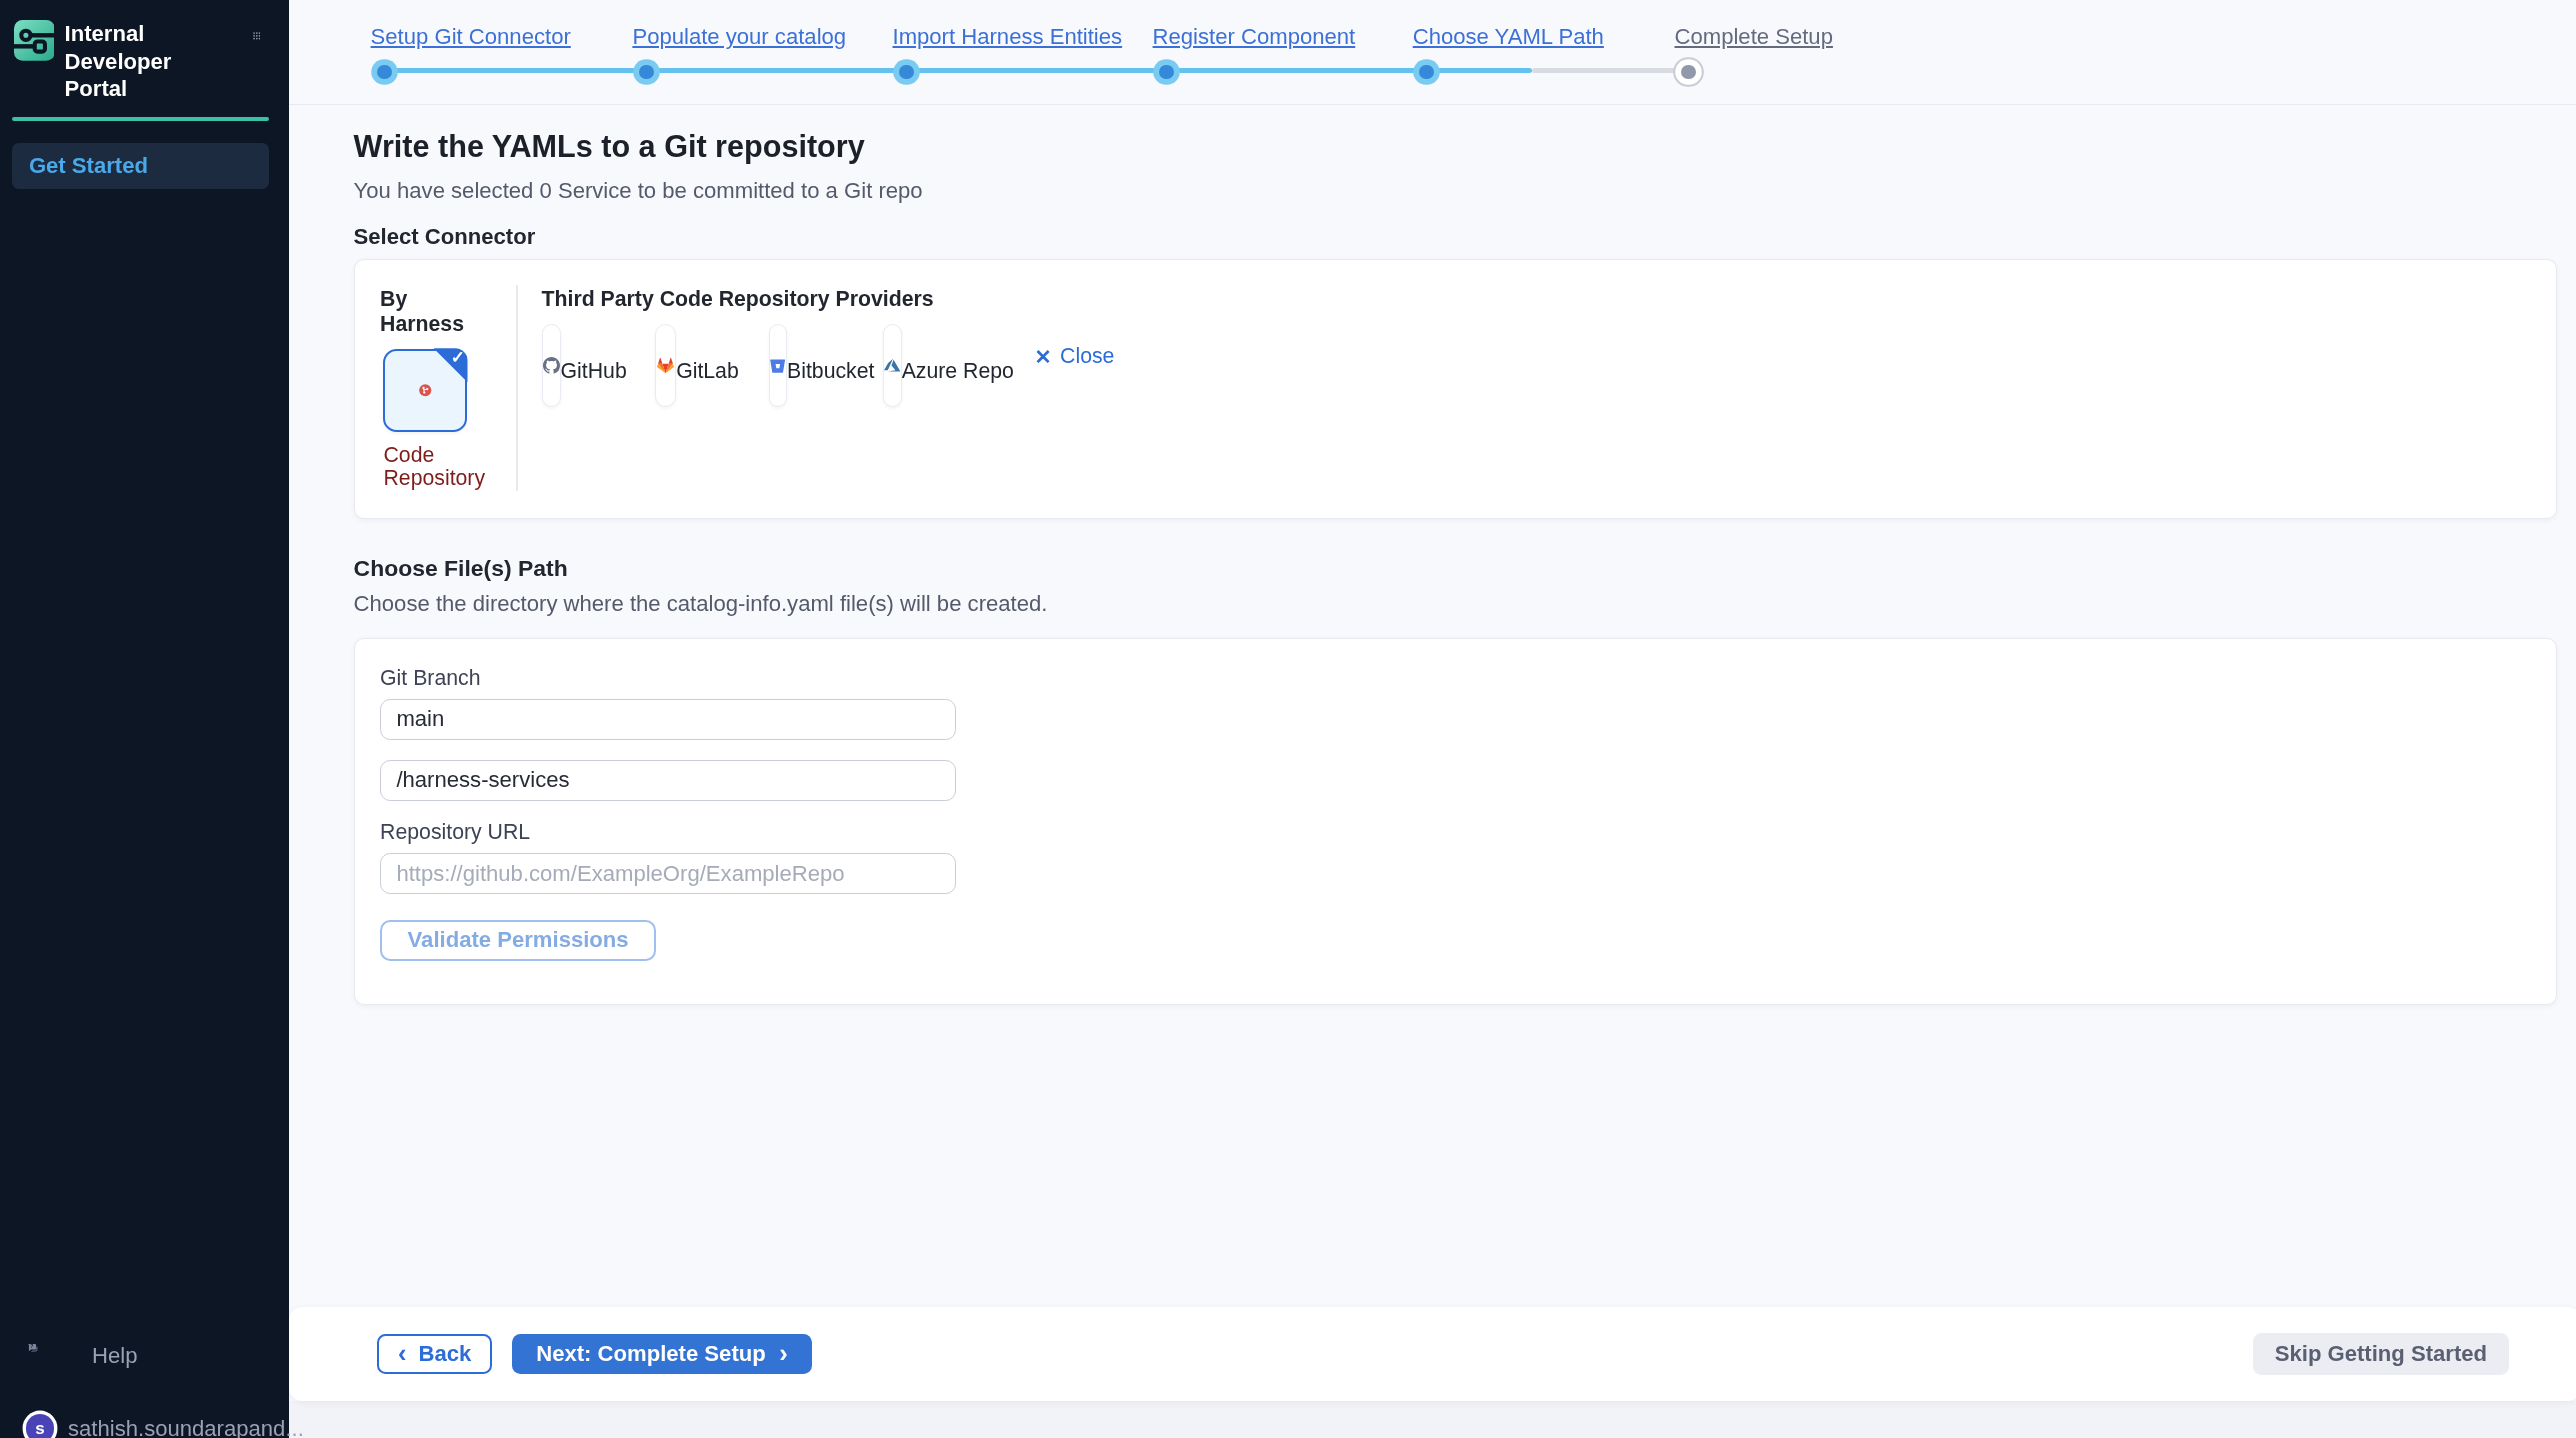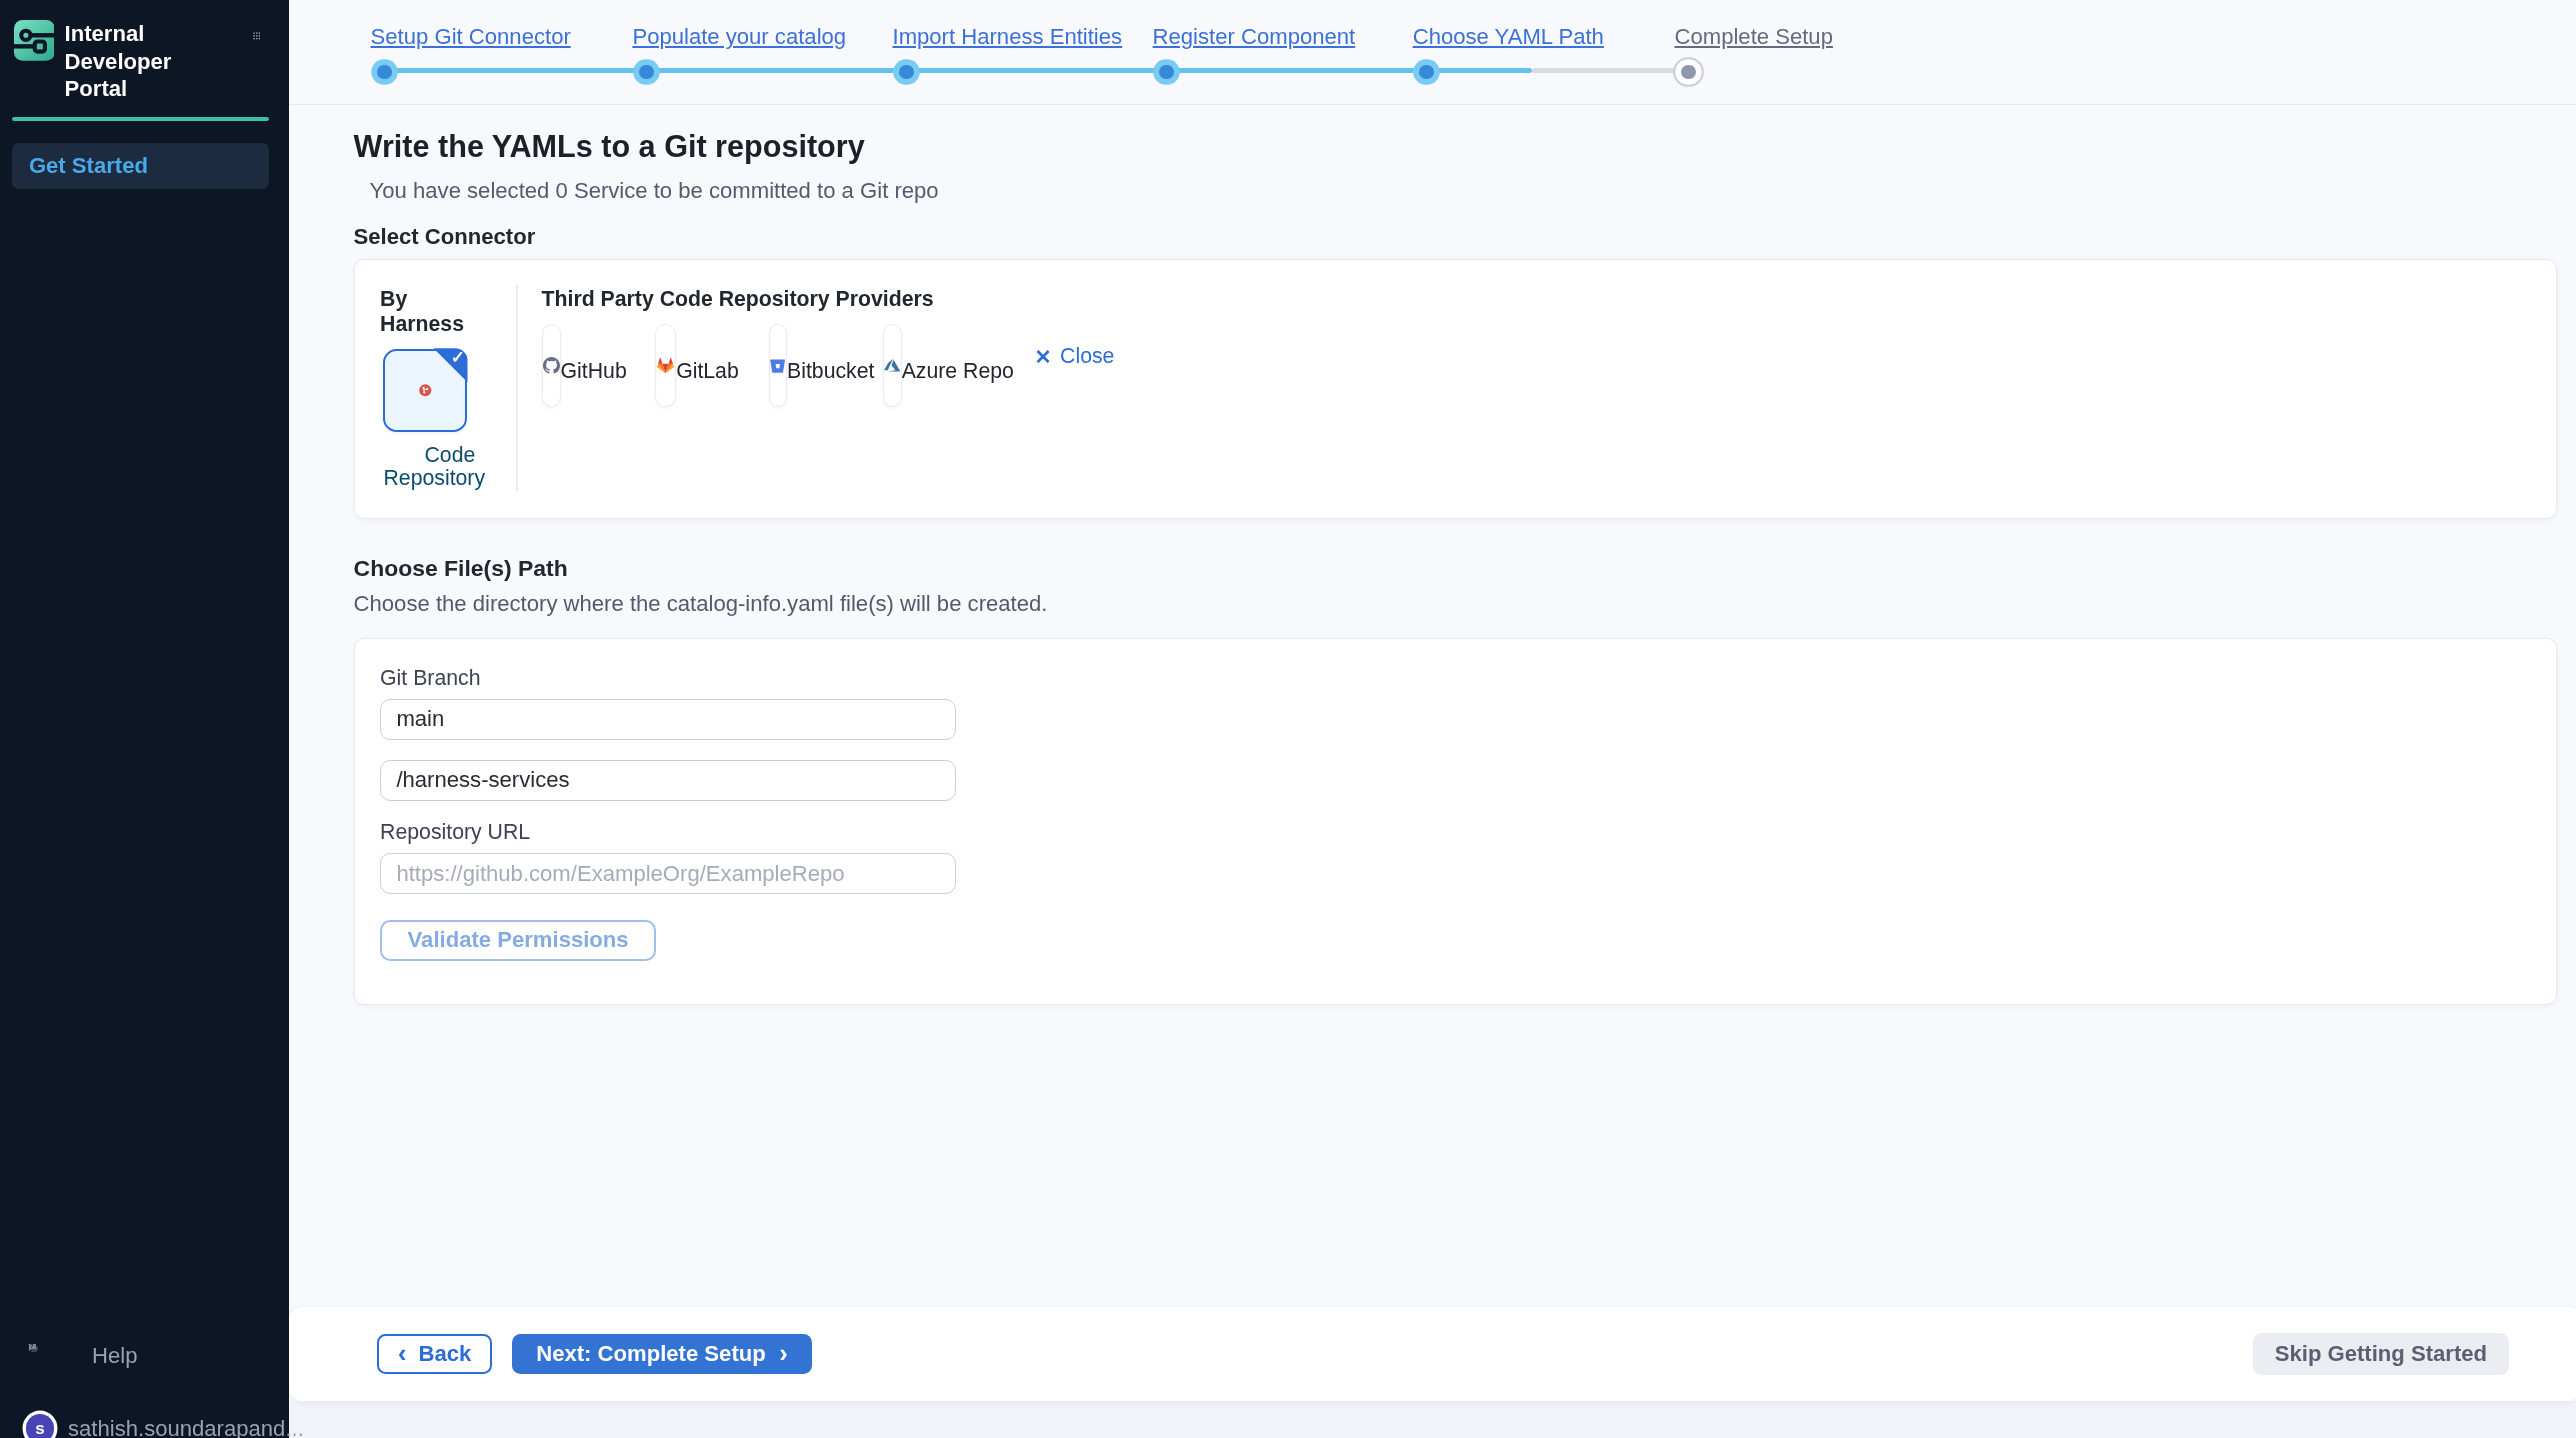--- a/index.html
+++ b/index.html
@@ -39,35 +39,35 @@
   .track.gray{left:731rem;width:92rem;background:#d9dbe3;}
   .step{position:absolute;top:14rem;}
   .step .slabel{font-size:13rem;color:var(--step-blue);white-space:nowrap;display:block;text-decoration:underline;}
   .step.pending .slabel{color:var(--step-gray);}
   .step .dot{position:absolute;left:4rem;top:24rem;width:8.6rem;height:8.6rem;border-radius:50%;background:var(--dot-core);box-shadow:0 0 0 3.4rem var(--dot-ring);}
   .step.pending .dot{background:#9298ab;box-shadow:0 0 0 3.4rem #fff,0 0 0 4.6rem #c9ccd6;}
   .s0{left:48rem}.s1{left:202rem}.s2{left:355rem}.s3{left:508rem}.s4{left:661rem}.s5{left:815rem}
 
   .content{position:absolute;top:62rem;left:0;right:0;padding:0 14rem 0 38rem;}
   .h1{font-size:18rem;line-height:20rem;font-weight:bold;color:#1b2029;margin-top:14rem;}
-  .sub{font-size:13rem;line-height:16rem;color:#545a6b;margin-top:8rem;margin-left:16px;}
+  .sub{font-size:13rem;line-height:16rem;color:#545a6b;margin-top:8rem;}
   .section-label{font-size:13rem;font-weight:bold;color:#22262e;margin-top:12rem;}
   .card{background:#fff;border:1rem solid #e7e9f1;border-radius:6rem;box-shadow:0 1rem 3rem rgba(40,50,90,.05);}
   .connector-card{margin-top:5rem;height:153rem;display:flex;align-items:flex-start;padding:16rem 0 0 15rem;}
   .col-label{font-size:12.5rem;font-weight:bold;color:#22262e;}
   .byharness{width:66rem;flex:0 0 auto;}
   .byharness .col-label{text-align:left;}
   .tile{width:49rem;height:49rem;background:#fff;border:1rem solid #e9ebf2;border-radius:8rem;box-shadow:0 1rem 2rem rgba(30,30,60,.05);display:flex;align-items:center;justify-content:center;cursor:pointer;position:relative;}
   .tile.selected{background:var(--selected-tile-bg);border:1.6rem solid var(--accent-blue);}
   .fold{position:absolute;top:-1.6rem;right:-1.6rem;width:20rem;height:20rem;background:var(--accent-blue);clip-path:polygon(0 0,100% 0,100% 100%);border-top-right-radius:8rem;}
   .fold .chk{position:absolute;top:-1rem;right:1.5rem;color:#fff;font-size:10rem;font-weight:bold;}
   .tile-col{display:flex;align-items:center;width:49rem;flex:0 0 auto;}
   .tile-col .tlabel{margin-top:7rem;font-size:12.5rem;line-height:13.5rem;color:#22262e;text-align:center;white-space:nowrap;}
   .byharness .tile-wrap{margin-top:7rem;margin-left:2rem;}
-  .byharness .tlabel{margin-top:7rem;font-size:12.5rem;line-height:13.5rem;color:#0c4a6e;text-align:right;width:54rem;}
+  .byharness .tlabel{margin-top:7rem;font-size:12.5rem;line-height:13.5rem;color:#7f1d1d;text-align:left;width:54rem;}
   .vdivider{width:1rem;background:#e8eaf0;align-self:stretch;margin:-1rem 14rem 16rem 14rem;flex:0 0 auto;}
   .thirdparty .col-label{padding-left:0;}
   .tp-tiles{display:flex;gap:18rem;margin-top:7rem;align-items:flex-start;}
   .close-link{display:flex;align-items:center;gap:5rem;margin-left:22rem;margin-top:29rem;cursor:pointer;color:var(--accent-blue);}
   .close-link .x{font-size:12rem;font-weight:bold;}
   .close-link .clabel{font-size:12.5rem;}
 
   .desc{font-size:13rem;line-height:16rem;color:#545a6b;margin-top:5rem;}
   .path-card{margin-top:12rem;height:216rem;padding:14rem 0 0 15rem;}
   .fgroup{margin-top:12rem;}

